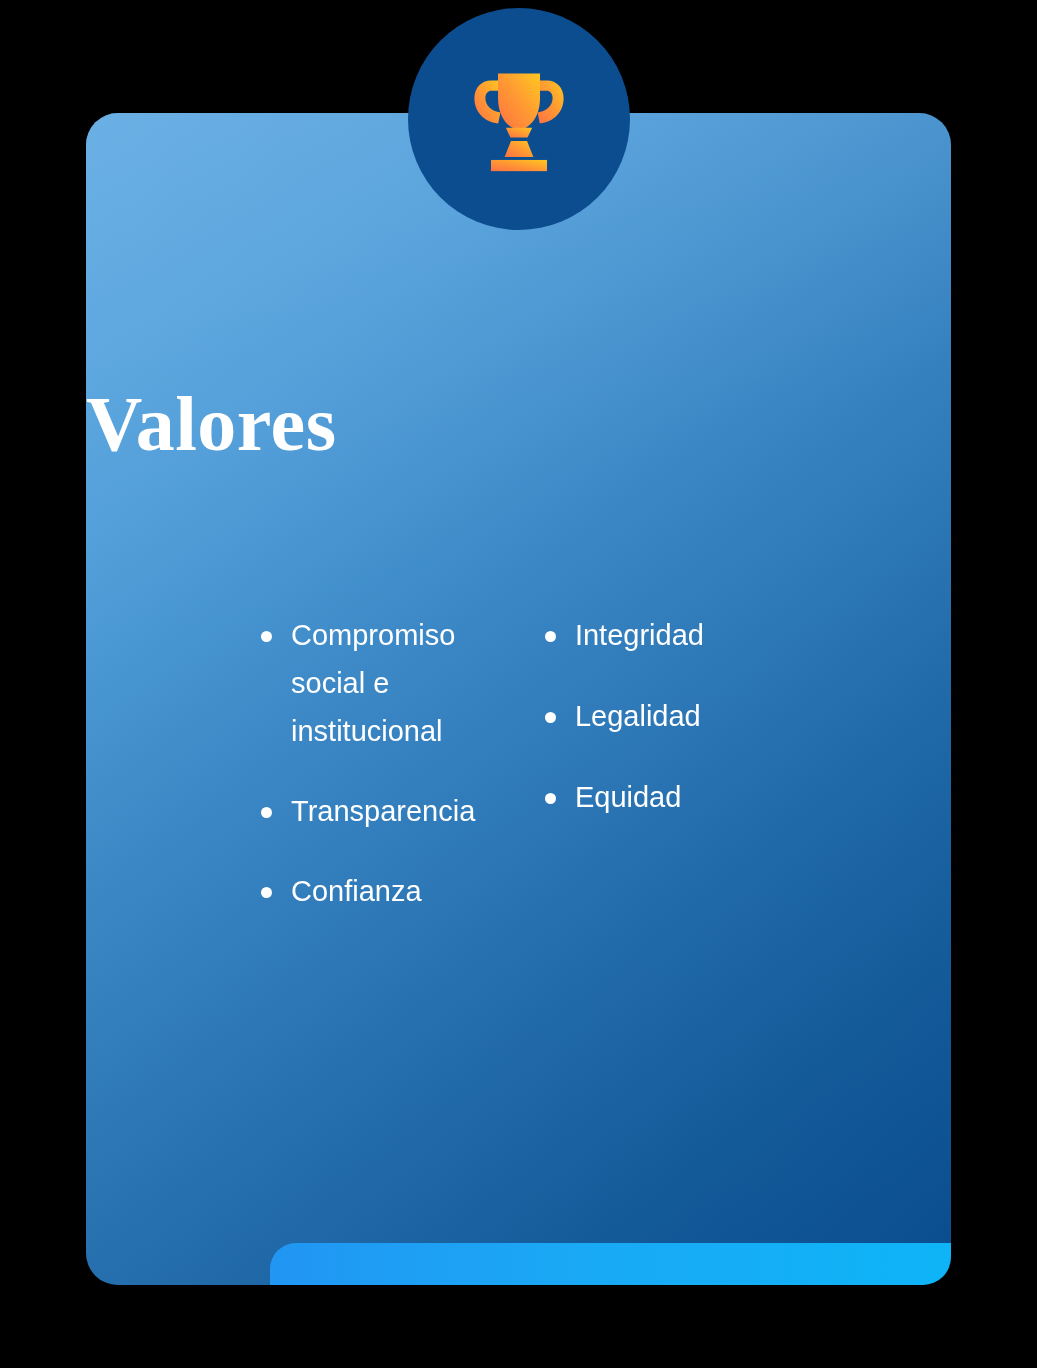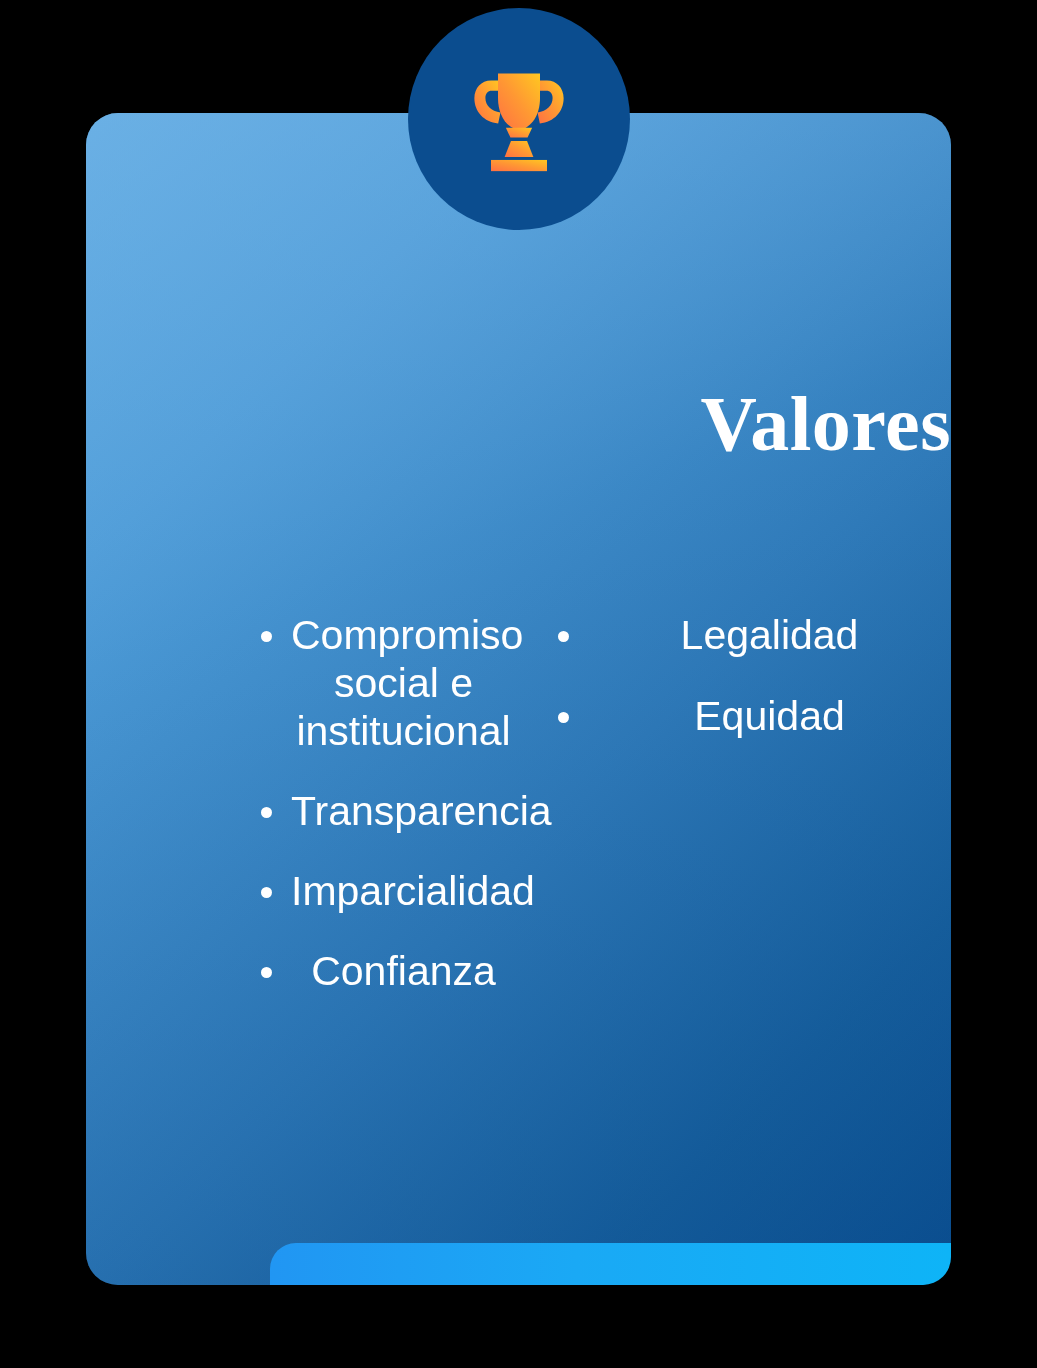--- a/index.html
+++ b/index.html
@@ -69,21 +69,21 @@
   }
 
   #trophy-icon { width: 112px; height: 112px; display: block; }
 
   
   #card-title {
     position: absolute;
     left: 0;
     right: 0;
     top: 272px;
-    text-align: right;
+    text-align: left;
     font-family: "Liberation Serif", serif;
     font-weight: bold;
     font-size: 78px;
     line-height: 1.0;
     color: #ffffff;
     letter-spacing: 0.5px;
     z-index: 4;
   }
 
   
@@ -96,25 +96,24 @@
     z-index: 4;
   }
 
   .values-column { position: relative; }
   #values-column-left  { width: 430px; padding-left: 175px; }
   #values-column-right { width: 470px; padding-left: 42px; }
 
   .value-item {
     position: relative;
     color: #ffffff;
-    font-size: 41px;
+    font-size: 29px;
     line-height: 48px;
     padding-left: 30px;
     margin-bottom: 32px;
-    text-align: center;
   }
   #values-column-right .value-item { margin-bottom: 33px; }
 
   .value-item::before {
     content: "";
     position: absolute;
     left: 0;
     top: 20px;
     width: 11px;
     height: 11px;
@@ -127,25 +126,25 @@
 
 <div id="values-card">
 
   <div id="card-title">Valores</div>
 
   <div id="values-columns">
 
     <div class="values-column" id="values-column-left">
       <div class="value-item">Compromiso social e institucional</div>
       <div class="value-item">Transparencia</div>
-      <div class="value-item">Imparcialidad</div>
       <div class="value-item">Confianza</div>
     </div>
 
     <div class="values-column" id="values-column-right">
+      <div class="value-item">Integridad</div>
       <div class="value-item">Legalidad</div>
       <div class="value-item">Equidad</div>
     </div>
 
   </div>
 </div>
 
 <div id="accent-bar"></div>
 
 <div id="badge-circle">

